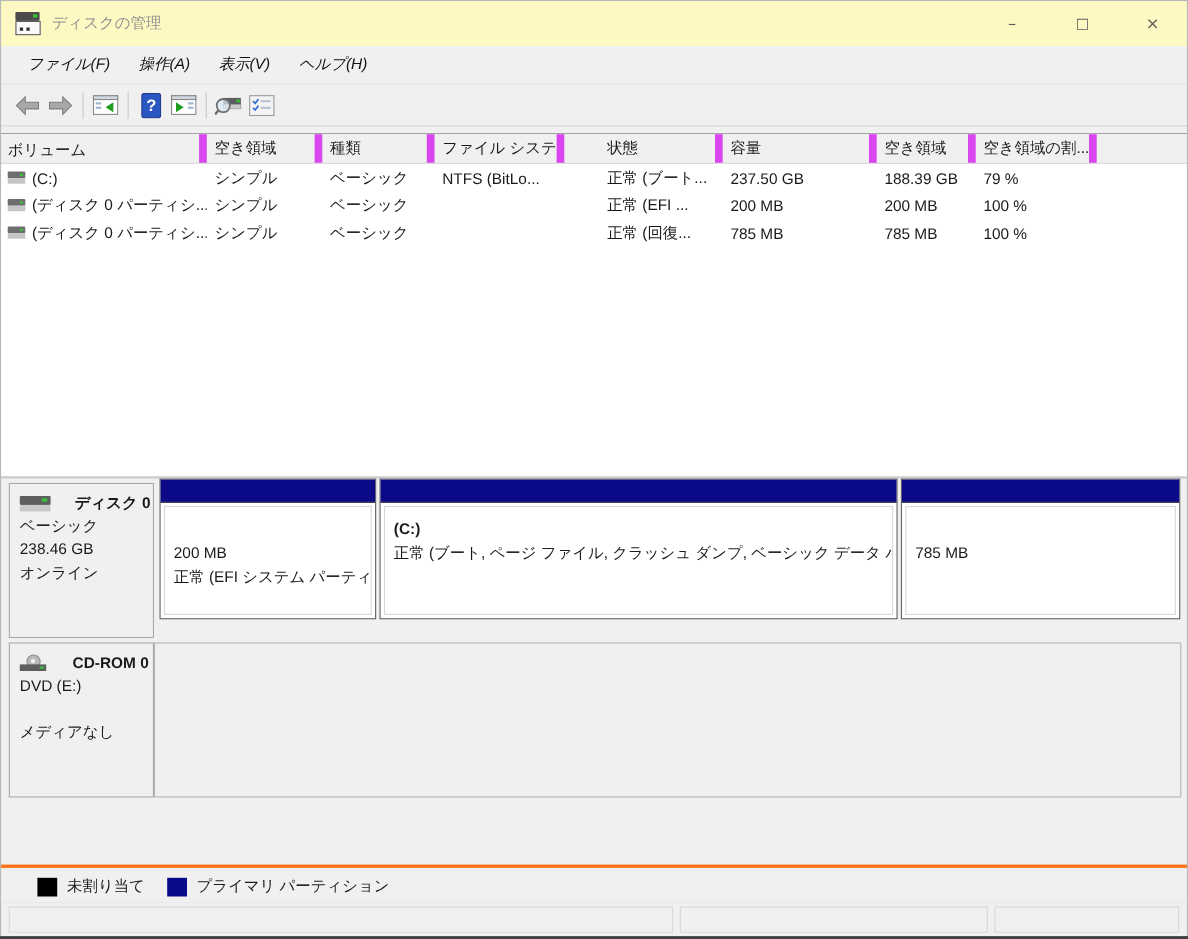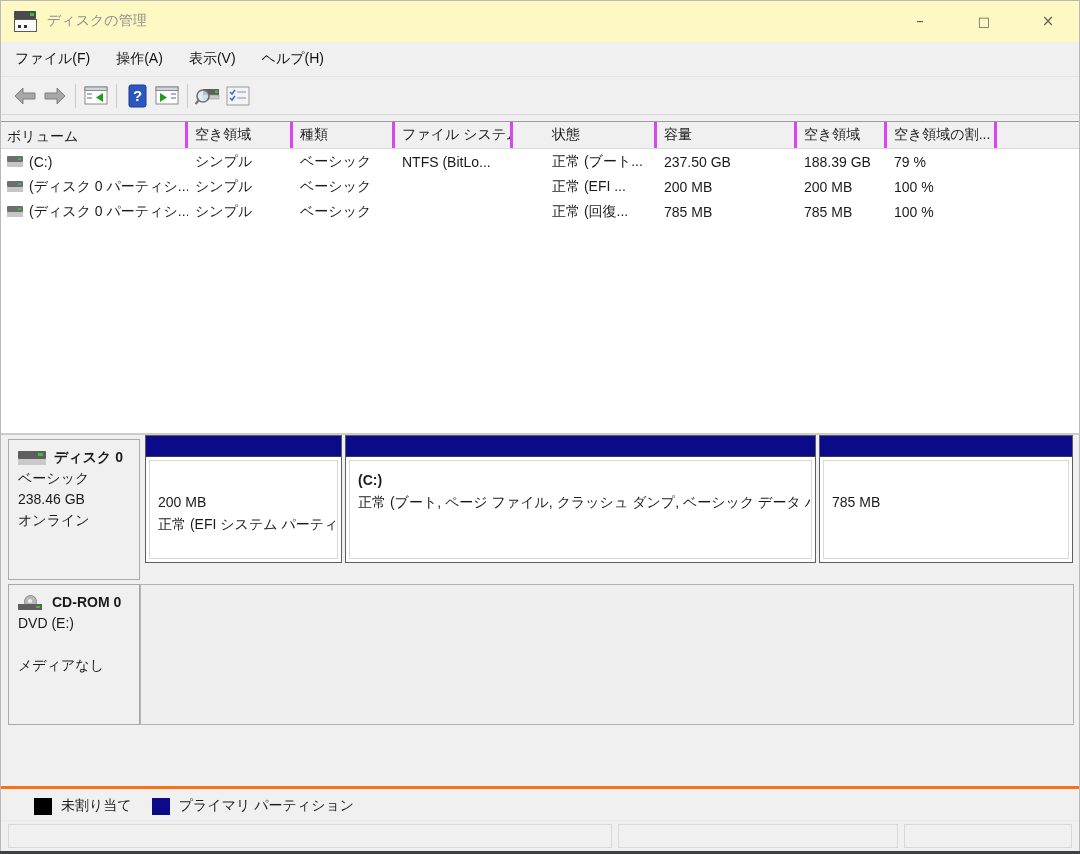--- a/index.html
+++ b/index.html
@@ -17,46 +17,46 @@
   .app-icon .drv{position:absolute;left:0;top:1px;width:22px;height:8px;background:#4b4b4b;border-radius:1px;}
   .app-icon .led{position:absolute;left:16px;top:3px;width:4px;height:3px;background:#35c335;}
   .app-icon .box{position:absolute;left:0;top:9px;width:21px;height:11px;background:#fafafa;border:1px solid #5a5a5a;}
   .app-icon .dot{position:absolute;width:3px;height:3px;background:#333;top:15px;}
   .title-text{margin-left:9px;color:#8f8f8f;font-size:14px;}
   .win-controls{margin-left:auto;display:flex;height:100%;}
   .win-btn{width:64px;height:100%;display:flex;align-items:center;justify-content:center;color:#5f5f5f;font-size:15px;font-family:"DejaVu Sans",sans-serif;}
   .win-btn.max{font-size:13px;}
 
   
-  .menubar{position:absolute;top:42px;left:0;right:0;height:34px;display:flex;align-items:center;padding-left:2px;background:#f0f0f0;}
+  .menubar{position:absolute;top:42px;left:0;right:0;height:34px;display:flex;align-items:center;padding-left:12px;background:#f0f0f0;font-style:italic;}
   .menu-item{padding:4px 13px;color:#111;}
 
   
   .toolbar{position:absolute;top:76px;left:0;right:0;height:37px;display:flex;align-items:center;padding-left:10px;background:#f0f0f0;border-top:1px solid #e3e3e3;border-bottom:1px solid #d6d6d6;}
   .tb-btn{width:30px;height:28px;display:flex;align-items:center;justify-content:center;}
   .tb-sep{width:1px;height:24px;background:#c9c9c9;margin:0 5px;}
 
   
   .volume-section{position:absolute;top:121px;left:0;right:0;height:312px;background:#ffffff;border-top:1px solid #9a9a9a;}
   .vheader{display:flex;height:26px;background:#f0f0f0;border-bottom:1px solid #d9d9d9;}
-  .hcell{box-sizing:border-box;border-right:3px solid #d946ef;padding:4px 2px 0 7px;white-space:nowrap;overflow:hidden;font-size:14px;}
+  .hcell{box-sizing:border-box;border-right:7px solid #d946ef;padding:4px 2px 0 7px;white-space:nowrap;overflow:hidden;font-size:14px;}
   .vrow{display:flex;height:25px;align-items:center;}
   .cell{box-sizing:border-box;padding-left:7px;white-space:nowrap;overflow:hidden;font-size:14px;}
   .c0{width:188px;display:flex;align-items:center;gap:6px;}
   .c1{width:105px;} .c2{width:102px;} .c3{width:118px;} .c4{width:112px;margin-left:32px;}
   .c5{width:140px;} .c6{width:90px;}  .c7{width:110px;} .c8{flex:1;border-right:none;}
   .hdd-ico{flex:0 0 auto;width:16px;height:11px;position:relative;}
   .hdd-ico .t{position:absolute;left:0;top:0;width:16px;height:6px;background:#6e6e6e;border-radius:1px;}
   .hdd-ico .b{position:absolute;left:0;top:6px;width:16px;height:5px;background:#c6c6c6;border:0;}
   .hdd-ico .g{position:absolute;right:2px;top:2px;width:3px;height:2px;background:#39c139;}
 
   
   .graph-section{position:absolute;top:433px;left:0;right:0;height:353px;background:#f0f0f0;border-top:2px solid #cccccc;}
   .disk-panel{position:absolute;left:8px;top:4px;width:132px;height:141px;box-sizing:border-box;border:1px solid #a9a9a9;background:#f0f0f0;padding:7px 0 0 9px;line-height:21px;}
-  .disk-head{display:flex;align-items:center;gap:8px;font-weight:bold;}
+  .disk-head{display:flex;align-items:center;gap:22px;font-weight:bold;}
   .hdd-big{width:28px;height:14px;position:relative;flex:0 0 auto;}
   .hdd-big .t{position:absolute;left:0;top:0;width:28px;height:8px;background:#5e5e5e;border-radius:1px;}
   .hdd-big .b{position:absolute;left:0;top:8px;width:28px;height:6px;background:#c9c9c9;}
   .hdd-big .g{position:absolute;right:3px;top:2px;width:5px;height:3px;background:#39c139;}
   .cd-ico{width:26px;height:16px;position:relative;flex:0 0 auto;}
   .cd-ico .disc{position:absolute;left:6px;top:0;width:11px;height:11px;border-radius:50%;background:#b9b9b9;border:1px solid #8b8b8b;}
   .cd-ico .hole{position:absolute;left:10px;top:4px;width:4px;height:4px;border-radius:50%;background:#f0f0f0;}
   .cd-ico .tray{position:absolute;left:0;top:9px;width:24px;height:6px;background:#5e5e5e;}
   .cd-ico .g{position:absolute;right:4px;top:11px;width:4px;height:2px;background:#39c139;}
   .partition{position:absolute;top:0;height:128px;box-sizing:border-box;border:1px solid #5f5f5f;background:#ffffff;}

